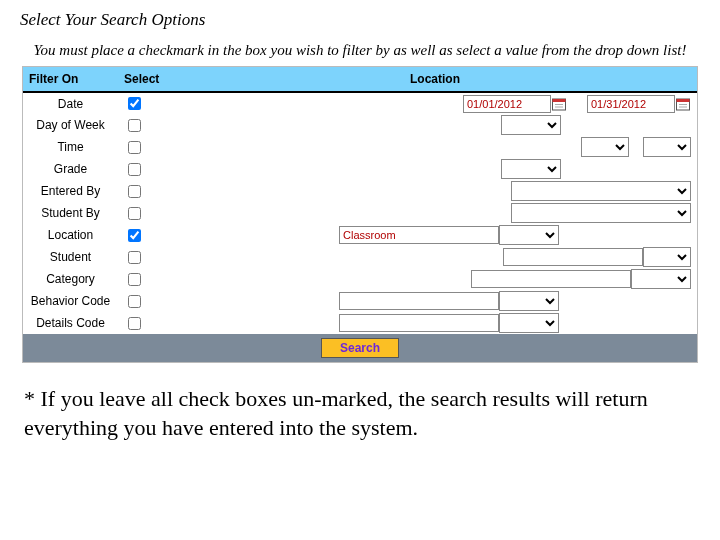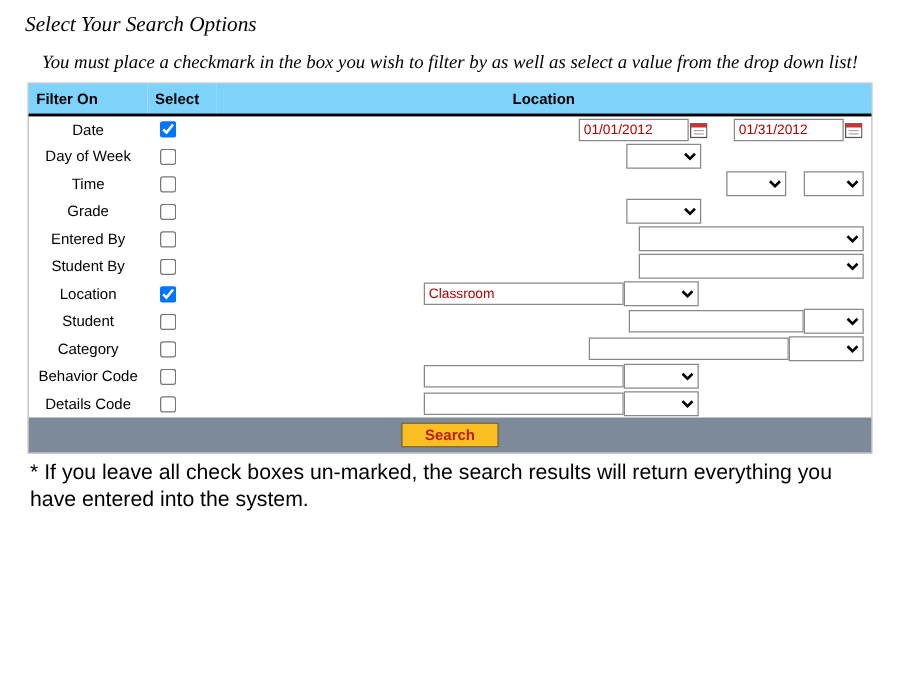--- a/index.html
+++ b/index.html
@@ -100,26 +100,26 @@
     text-align: center;
   }
   .search-btn {
     background: #fbbf24;
     border: 1px solid #555;
     font-family: Arial, sans-serif;
     font-size: 12px;
     font-weight: bold;
     padding: 2px 18px;
     cursor: pointer;
-    color:#b91c1c;
+    color:#6d28d9;
   }
   .footnote {
-    font-family: Liberation Sans, sans-serif;
-    font-size: 17px;
-    margin: 4px 4px 0 4px;
+    font-family: Liberation Serif, serif;
+    font-size: 22px;
+    margin: 22px 4px 0 4px;
     line-height: 1.3;
   }
 </style>
 </head>
 <body>
 
 <div class="wrapper">
   <h1 class="title">Select Your Search Options</h1>
   <p class="subtitle">You must place a checkmark in the box you wish to filter by as well as select a value from the drop down list!</p>
 

